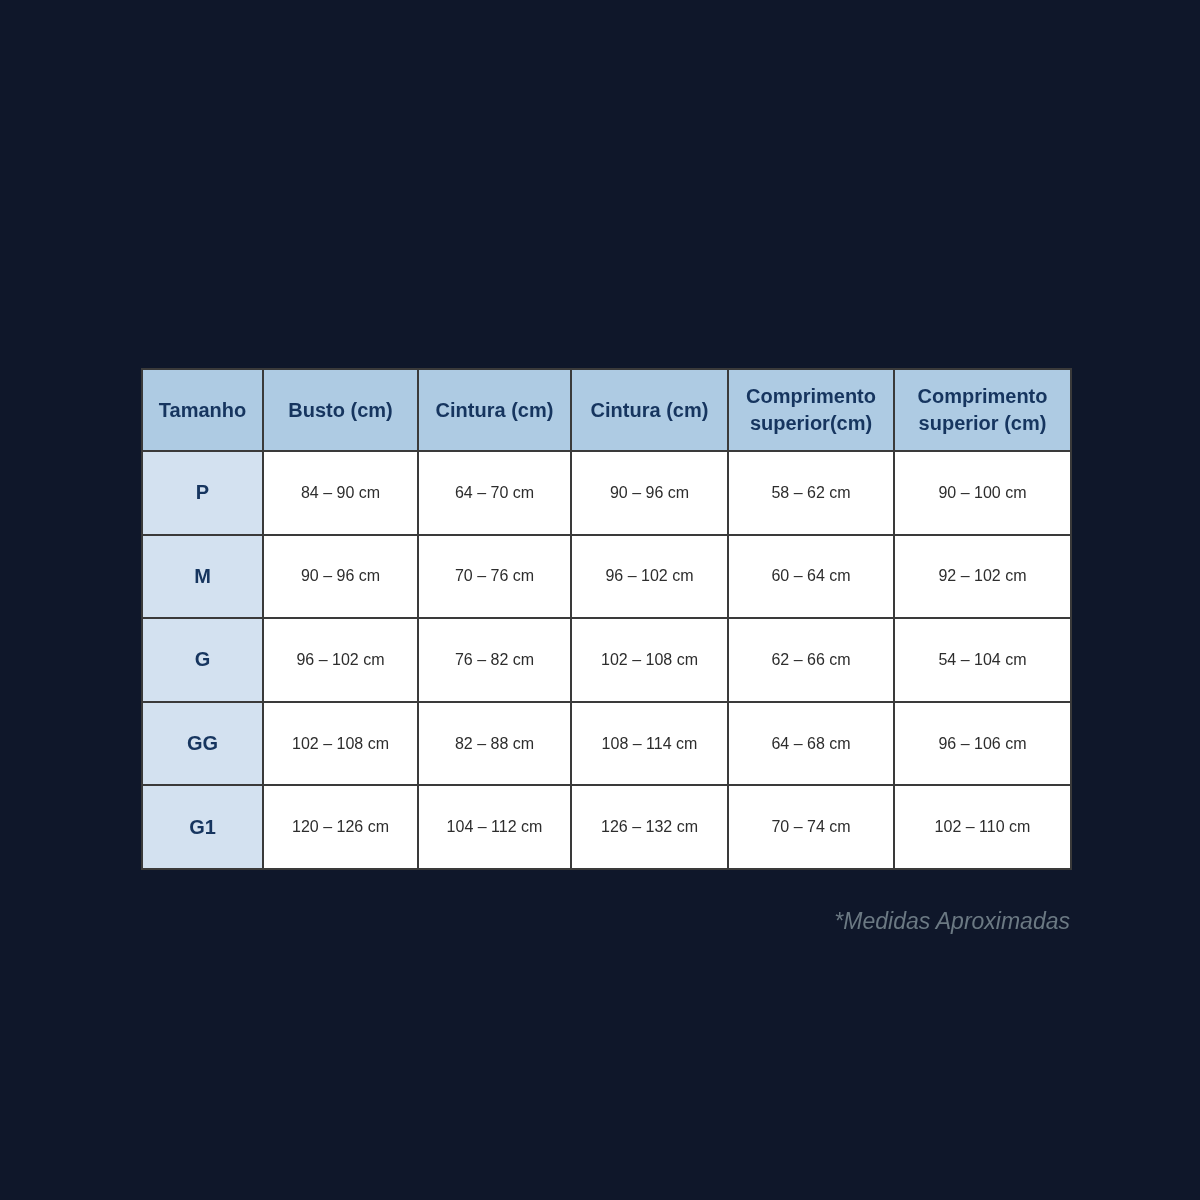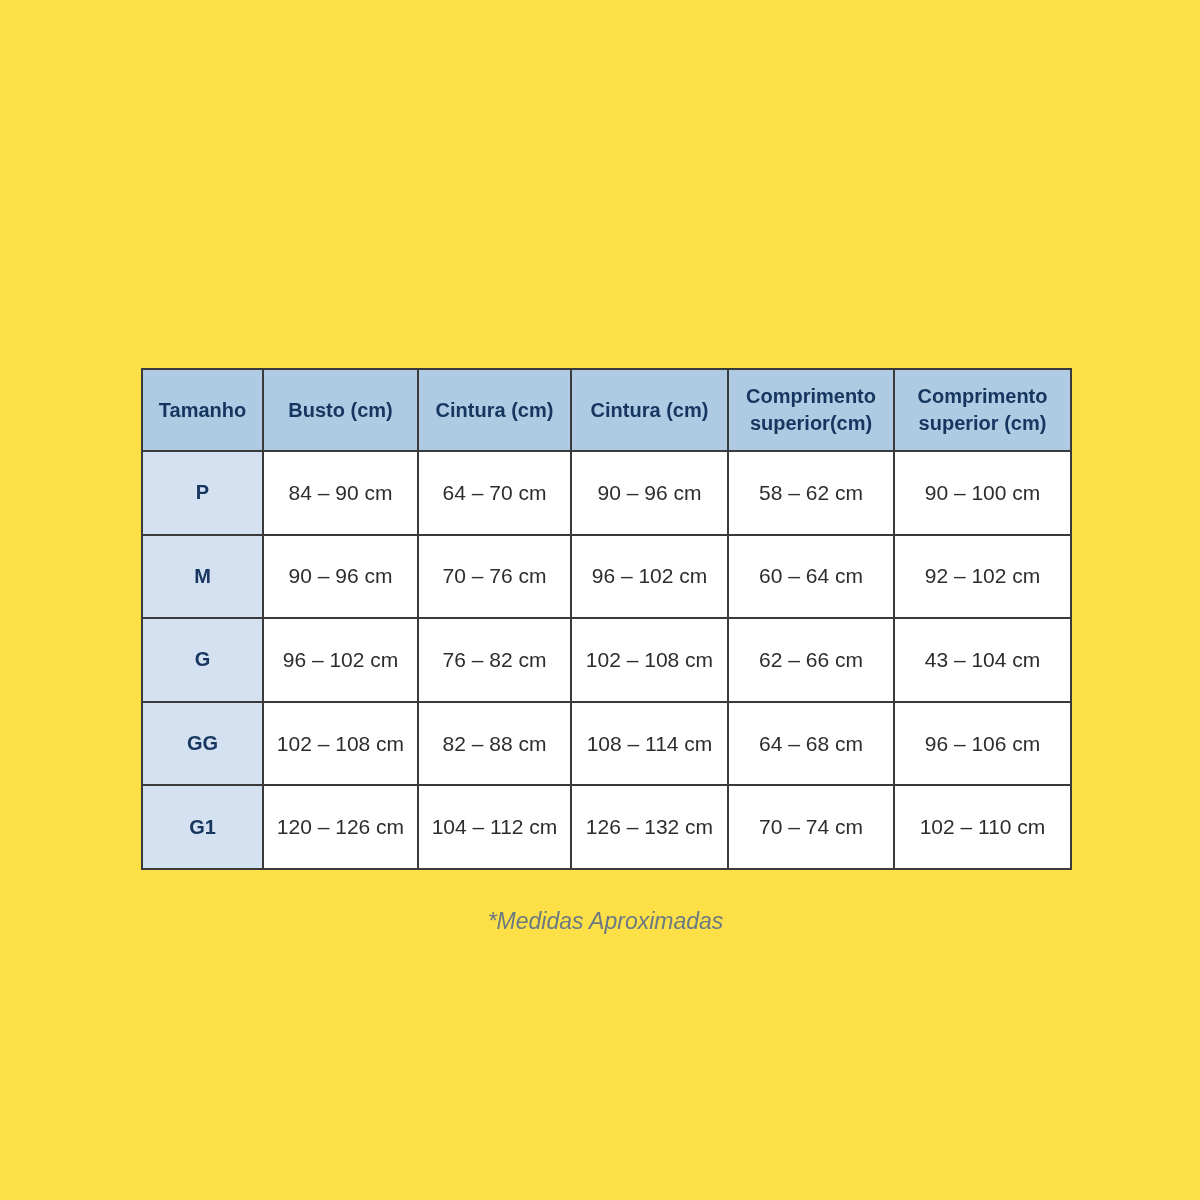--- a/index.html
+++ b/index.html
@@ -5,21 +5,21 @@
   * { box-sizing: border-box; }
   html, body {
     margin: 0; padding: 0;
     width: 1200px; height: 1200px;
     background: #ffffff;
     font-family: "Liberation Sans", "DejaVu Sans", sans-serif;
   }
   .canvas {
     position: relative;
     width: 1200px; height: 1200px;
-    background: #fde047;
+    background: #0f172a;
     overflow: hidden;
   }
   table.size-chart {
     position: absolute;
     left: 141px; top: 368px;
     width: 929px; height: 502px;
     border-collapse: collapse;
     table-layout: fixed;
   }
   table.size-chart th,
@@ -33,34 +33,34 @@
     background: #aecbe3;
     color: #16355f;
     font-weight: bold;
     font-size: 20px;
     line-height: 1.35;
     height: 82px;
   }
   table.size-chart td {
     background: #ffffff;
     color: #2d2d2d;
-    font-size: 21px;
+    font-size: 16px;
     height: 52px;
   }
   table.size-chart td.size-cell {
     background: #d3e1f0;
     color: #16355f;
     font-weight: bold;
     font-size: 20px;
   }
   .footnote {
     position: absolute;
     left: 141px; top: 908px;
     width: 929px;
-    text-align: center;
+    text-align: right;
     font-style: italic;
     font-size: 23px;
     color: #6b7983;
   }
 </style>
 </head>
 <body>
 
 <div class="canvas">
 
@@ -99,21 +99,21 @@
       <td>96 – 102 cm</td>
       <td>60 – 64 cm</td>
       <td>92 – 102 cm</td>
     </tr>
         <tr>
       <td class="size-cell">G</td>
       <td>96 – 102 cm</td>
       <td>76 – 82 cm</td>
       <td>102 – 108 cm</td>
       <td>62 – 66 cm</td>
-      <td>43 – 104 cm</td>
+      <td>54 – 104 cm</td>
     </tr>
         <tr>
       <td class="size-cell">GG</td>
       <td>102 – 108 cm</td>
       <td>82 – 88 cm</td>
       <td>108 – 114 cm</td>
       <td>64 – 68 cm</td>
       <td>96 – 106 cm</td>
     </tr>
         <tr>

